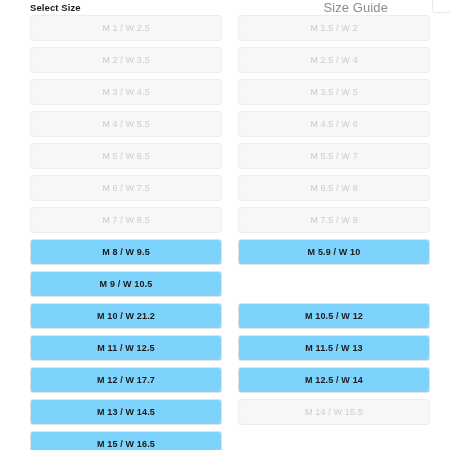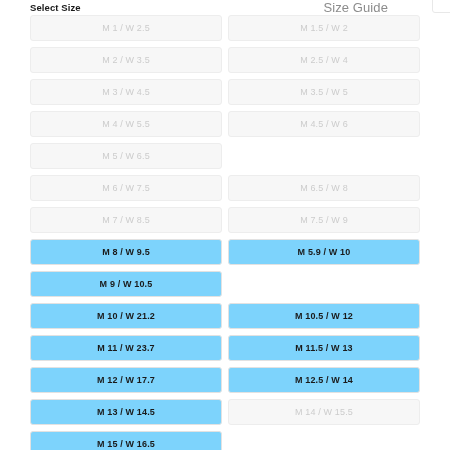--- a/index.html
+++ b/index.html
@@ -67,21 +67,21 @@
 
   
   .size-grid {
     position: absolute;
     top: 15px;
     left: 30px;
     width: 390px;
   }
   .size-row {
     display: flex;
-    gap: 6px;
+    gap: 16px;
     margin-bottom: 6px;
     height: 26px;
   }
   .size-option {
     flex: 0 0 192px;
     width: 192px;
     height: 26px;
     box-sizing: border-box;
     border: 1px solid #e2e2e2;
     border-radius: 3px;
@@ -133,20 +133,21 @@
       <div class="size-row">
         <div class="size-option is-disabled">M 3 / W 4.5</div>
         <div class="size-option is-disabled">M 3.5 / W 5</div>
       </div>
       <div class="size-row">
         <div class="size-option is-disabled">M 4 / W 5.5</div>
         <div class="size-option is-disabled">M 4.5 / W 6</div>
       </div>
       <div class="size-row">
         <div class="size-option is-disabled">M 5 / W 6.5</div>
+        <div class="size-option is-disabled">M 5.5 / W 7</div>
       </div>
       <div class="size-row">
         <div class="size-option is-disabled">M 6 / W 7.5</div>
         <div class="size-option is-disabled">M 6.5 / W 8</div>
       </div>
       <div class="size-row">
         <div class="size-option is-disabled">M 7 / W 8.5</div>
         <div class="size-option is-disabled">M 7.5 / W 9</div>
       </div>
       <div class="size-row">
@@ -154,21 +155,21 @@
         <div class="size-option">M 5.9 / W 10</div>
       </div>
       <div class="size-row">
         <div class="size-option">M 9 / W 10.5</div>
       </div>
       <div class="size-row">
         <div class="size-option">M 10 / W 21.2</div>
         <div class="size-option">M 10.5 / W 12</div>
       </div>
       <div class="size-row">
-        <div class="size-option">M 11 / W 23.7</div>
+        <div class="size-option">M 11 / W 12.5</div>
         <div class="size-option">M 11.5 / W 13</div>
       </div>
       <div class="size-row">
         <div class="size-option">M 12 / W 17.7</div>
         <div class="size-option">M 12.5 / W 14</div>
       </div>
       <div class="size-row">
         <div class="size-option">M 13 / W 14.5</div>
         <div class="size-option is-disabled">M 14 / W 15.5</div>
       </div>

